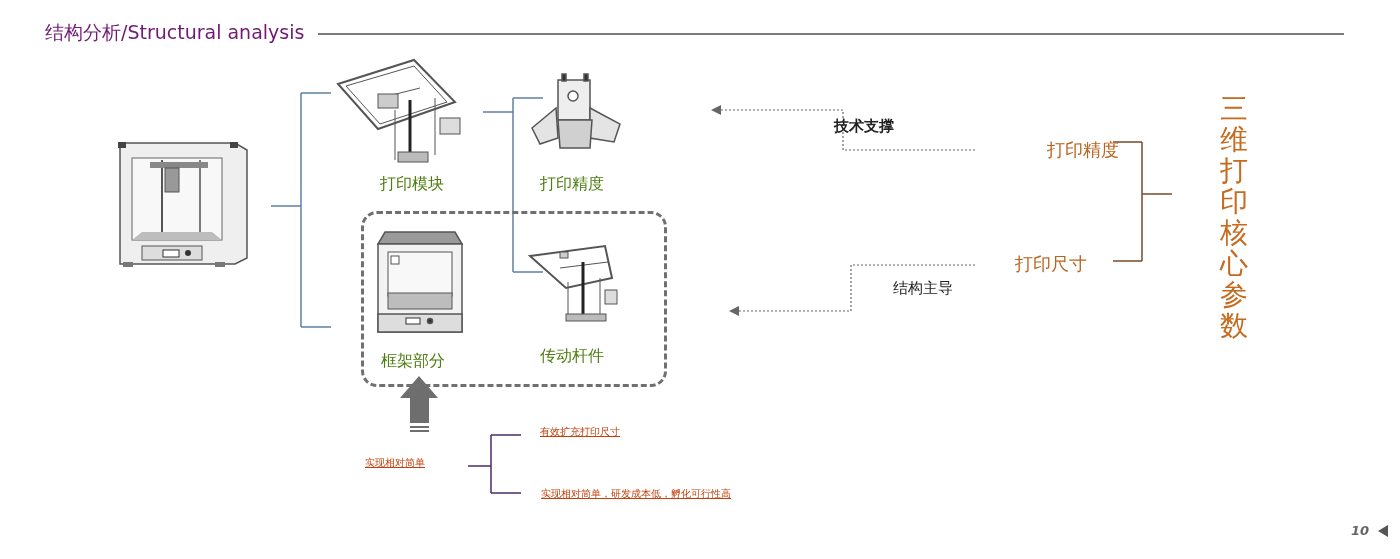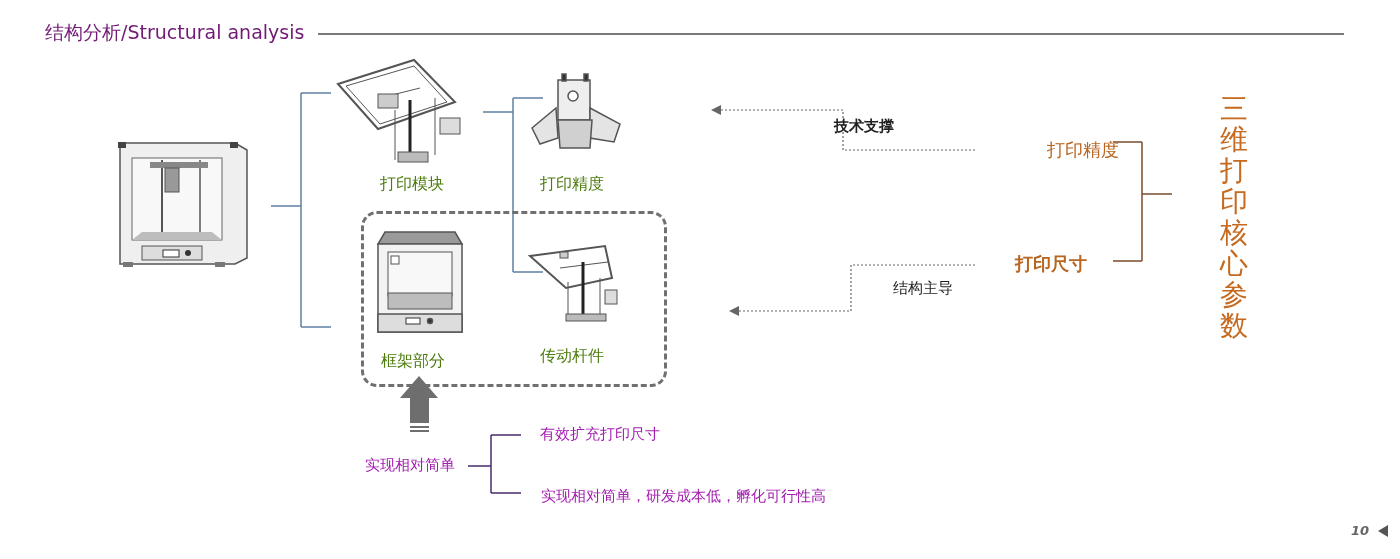--- a/index.html
+++ b/index.html
@@ -7,21 +7,21 @@
          font-family:"DejaVu Sans", "Liberation Sans", sans-serif; }
   .abs { position:absolute; }
   .title { left:45px; top:20px; font-size:19px; color:#701a75; white-space:nowrap; }
   .title-rule { left:318px; top:33px; width:1026px; height:2px; background:#7a7a7a; }
   .blue-label { font-size:16px; color:#4d7c0f; white-space:nowrap; }
   .black-label { font-size:15px; color:#222; white-space:nowrap; }
   .orange-label { font-size:18px; color:#b8651f; white-space:nowrap; }
   .vertical-title { left:1218px; top:93px; width:32px; font-size:28px; color:#c56a1e;
                     line-height:31px; text-align:center; }
   .vertical-title span { display:block; }
-  .purple-label { font-size:15px; color:#a21caf; white-space:nowrap; }
+  .purple-label { font-size:10px; color:#c2410c; white-space:nowrap;text-decoration:underline; }
   .page-num { left:1351px; top:523px; font-size:13px; font-weight:bold; color:#666;font-style:italic; }
   .page-tri { left:1378px; top:525px; width:0; height:0; border-top:6px solid transparent;
               border-bottom:6px solid transparent; border-right:10px solid #555; }
   .dashed-box { left:361px; top:211px; width:306px; height:176px; border:3px dashed #707070;
                 border-radius:16px; box-sizing:border-box; }
   svg.lines { position:absolute; left:0; top:0; }
 </style>
 </head>
 <body>
 
@@ -125,21 +125,21 @@
 
 <div class="abs blue-label" style="left:380px; top:174px;">打印模块</div>
 <div class="abs blue-label" style="left:540px; top:174px;">打印精度</div>
 <div class="abs blue-label" style="left:381px; top:351px;font-family:Liberation Serif, serif;">框架部分</div>
 <div class="abs blue-label" style="left:540px; top:346px;">传动杆件</div>
 
 <div class="abs black-label" style="left:834px; top:117px;font-weight:bold;">技术支撑</div>
 <div class="abs black-label" style="left:877px; top:279px;margin-left:16px;">结构主导</div>
 
 <div class="abs orange-label" style="left:1015px; top:138px;margin-left:32px;">打印精度</div>
-<div class="abs orange-label" style="left:1015px; top:252px;font-weight:bold;">打印尺寸</div>
+<div class="abs orange-label" style="left:1015px; top:252px;">打印尺寸</div>
 
 <div class="abs vertical-title">
   <span>三</span>
   <span>维</span>
   <span>打</span>
   <span>印</span>
   <span>核</span>
   <span>心</span>
   <span>参</span>
   <span>数</span>

